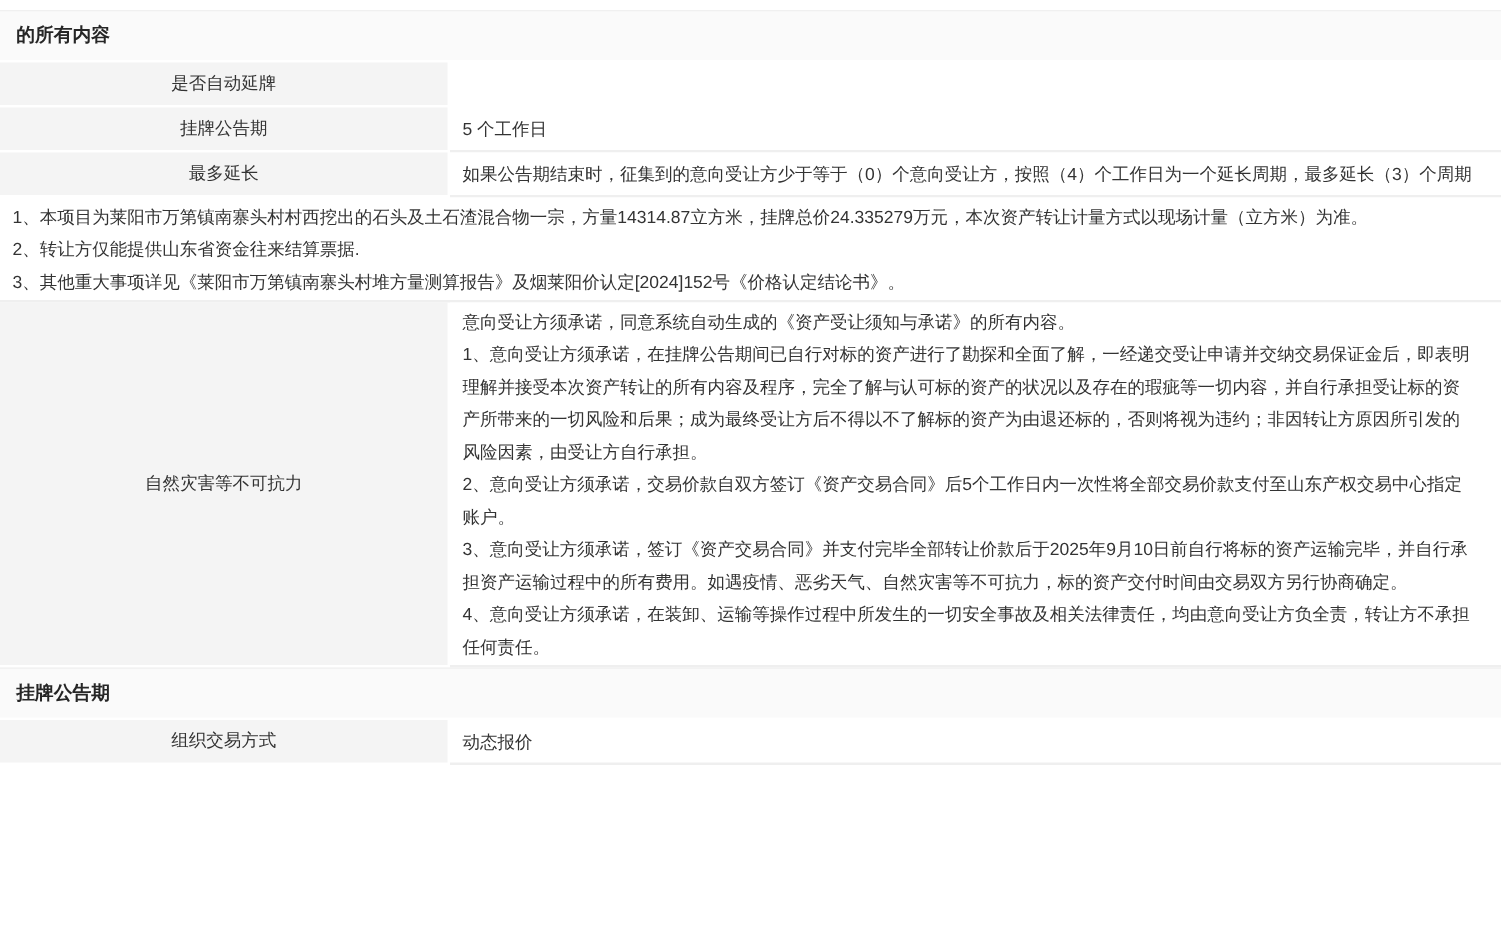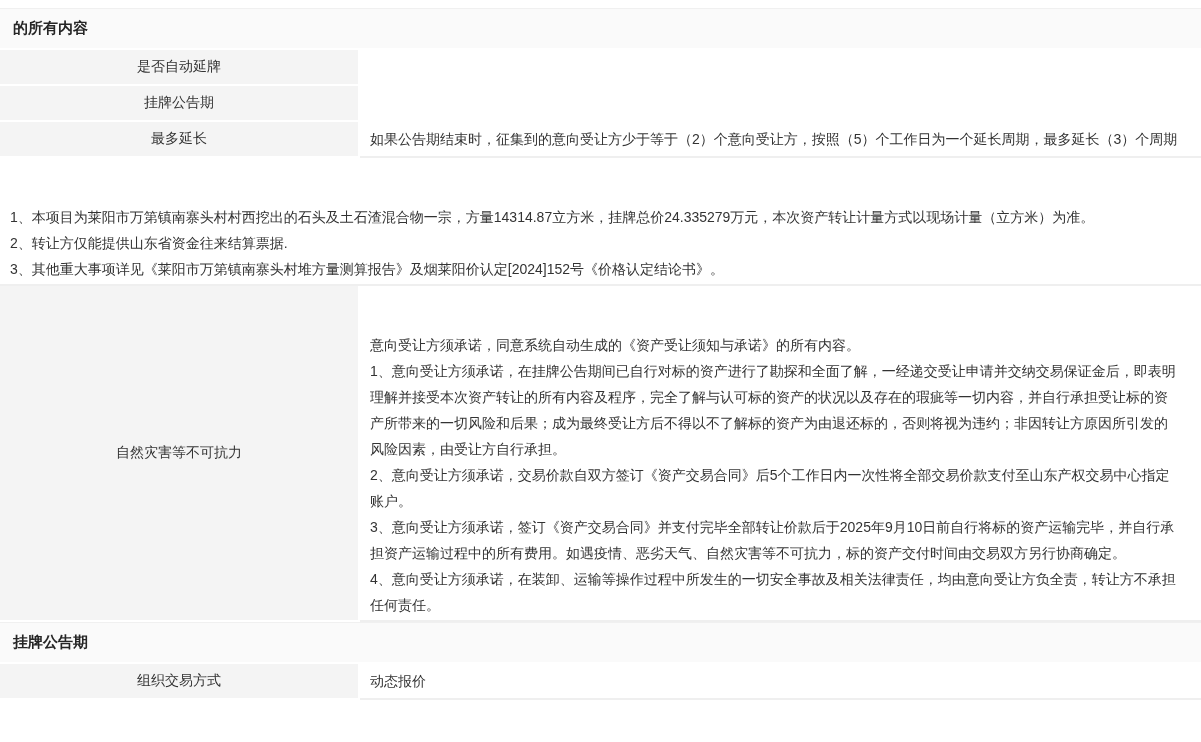--- a/index.html
+++ b/index.html
@@ -61,44 +61,44 @@
     box-sizing: border-box;
     box-shadow: 0 2px 0 0 #efefef; 
     line-height: 26px;
     white-space: pre-line;
     color: #333333;
   }
   .trow.multiline .value-cell {
     align-items: flex-start;
     padding-top: 2px;
     padding-bottom: 2px;
-    margin-top: 44px;
   }
 </style>
 </head>
 <body>
 
 <div class="page">
 
   <div class="section-header">
     <span class="section-title">的所有内容</span>
   </div>
 
   <div class="trow">
     <div class="label-cell">是否自动延牌</div>
   </div>
 
   <div class="trow">
     <div class="label-cell">挂牌公告期</div>
+    <div class="value-cell">5 个工作日</div>
   </div>
 
 
   <div class="trow">
     <div class="label-cell">最多延长</div>
-    <div class="value-cell">如果公告期结束时，征集到的意向受让方少于等于（2）个意向受让方，按照（5）个工作日为一个延长周期，最多延长（3）个周期</div>
+    <div class="value-cell">如果公告期结束时，征集到的意向受让方少于等于（0）个意向受让方，按照（4）个工作日为一个延长周期，最多延长（3）个周期</div>
   </div>
 
 
 
   <div class="trow multiline">
     <div class="value-cell">1、本项目为莱阳市万第镇南寨头村村西挖出的石头及土石渣混合物一宗，方量14314.87立方米，挂牌总价24.335279万元，本次资产转让计量方式以现场计量（立方米）为准。
 2、转让方仅能提供山东省资金往来结算票据.
 3、其他重大事项详见《莱阳市万第镇南寨头村堆方量测算报告》及烟莱阳价认定[2024]152号《价格认定结论书》。</div>
   </div>
 

